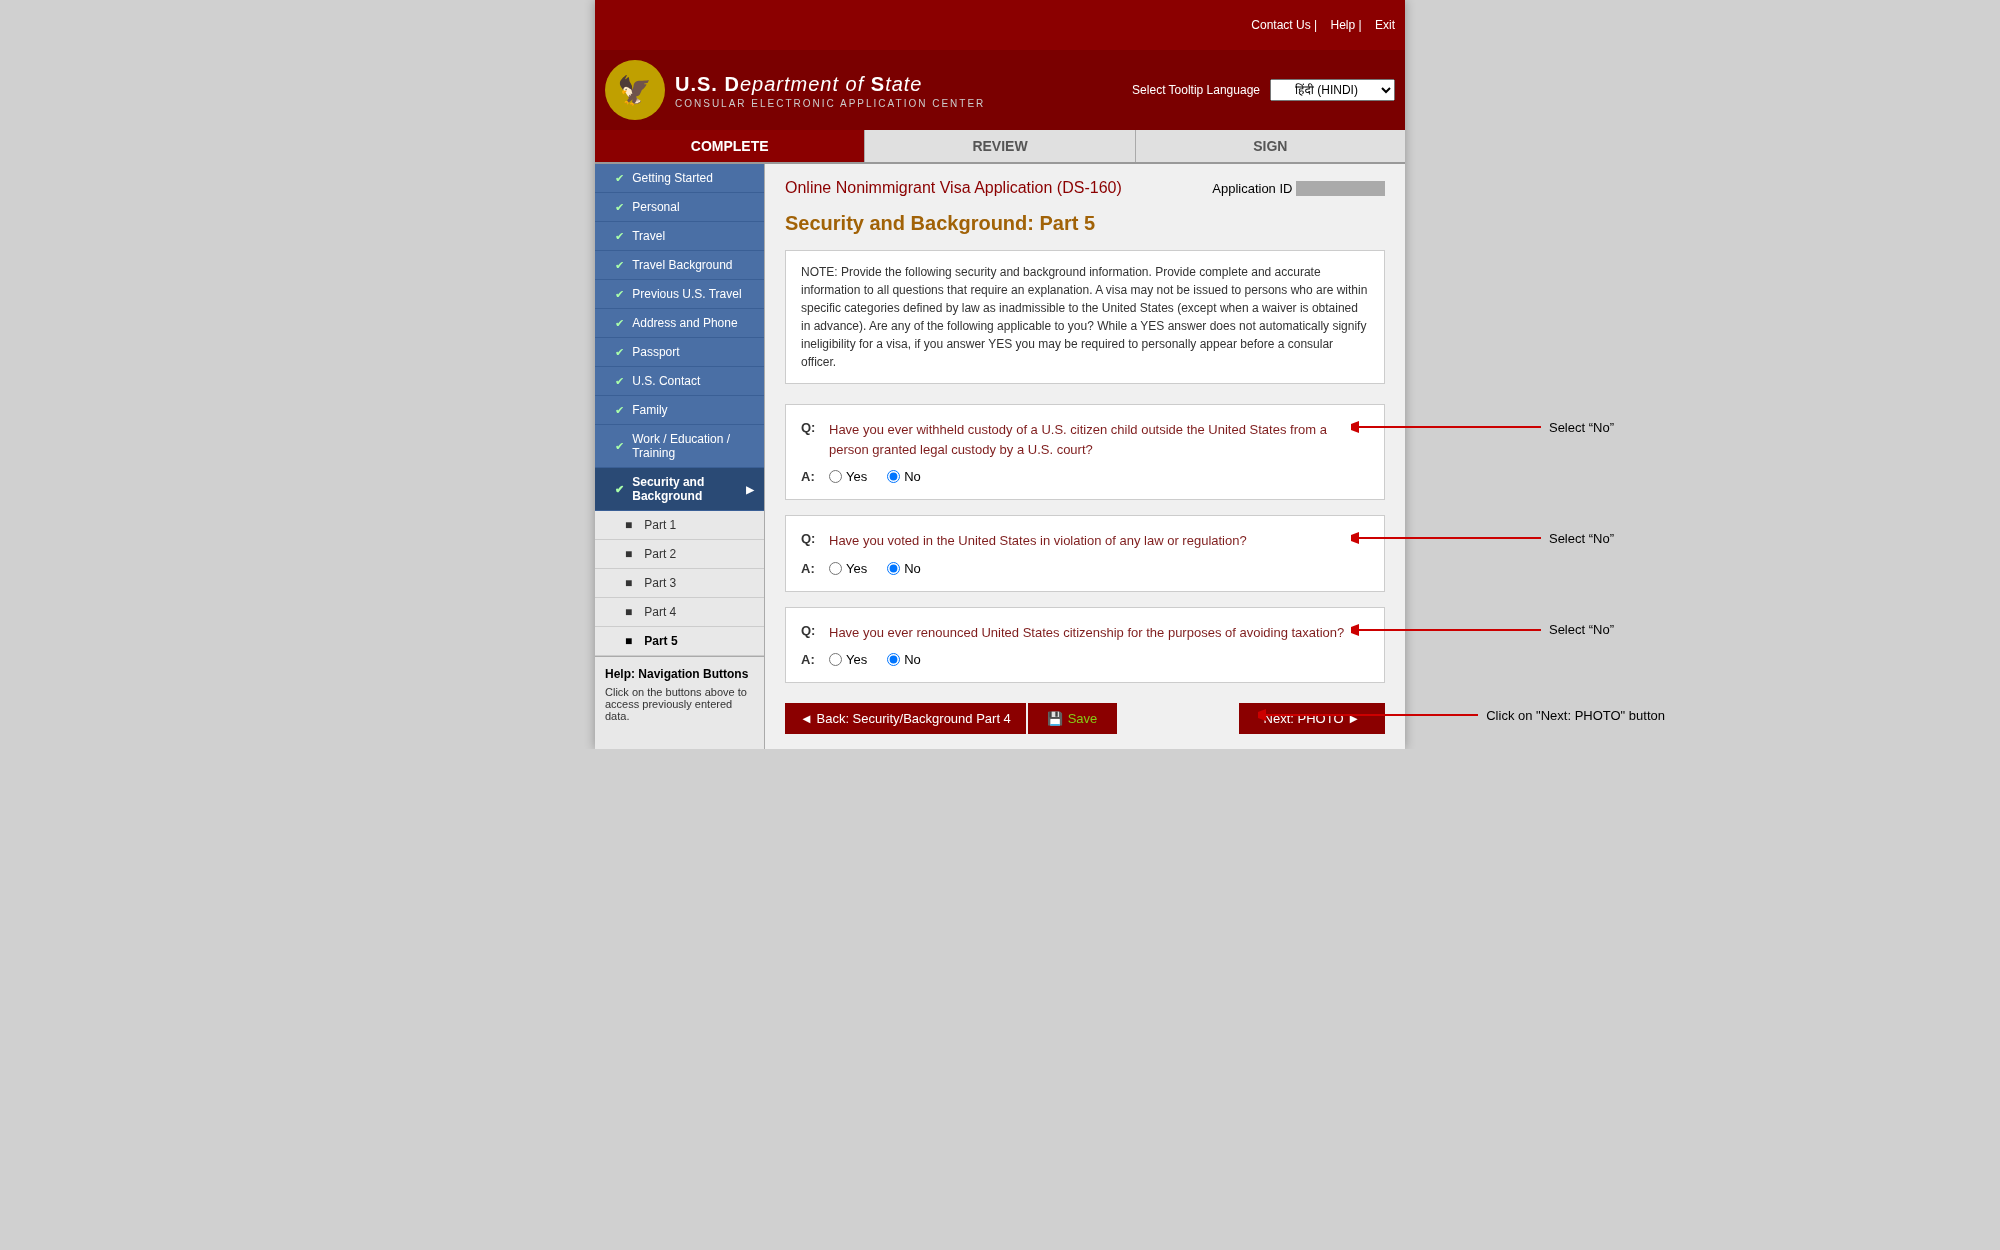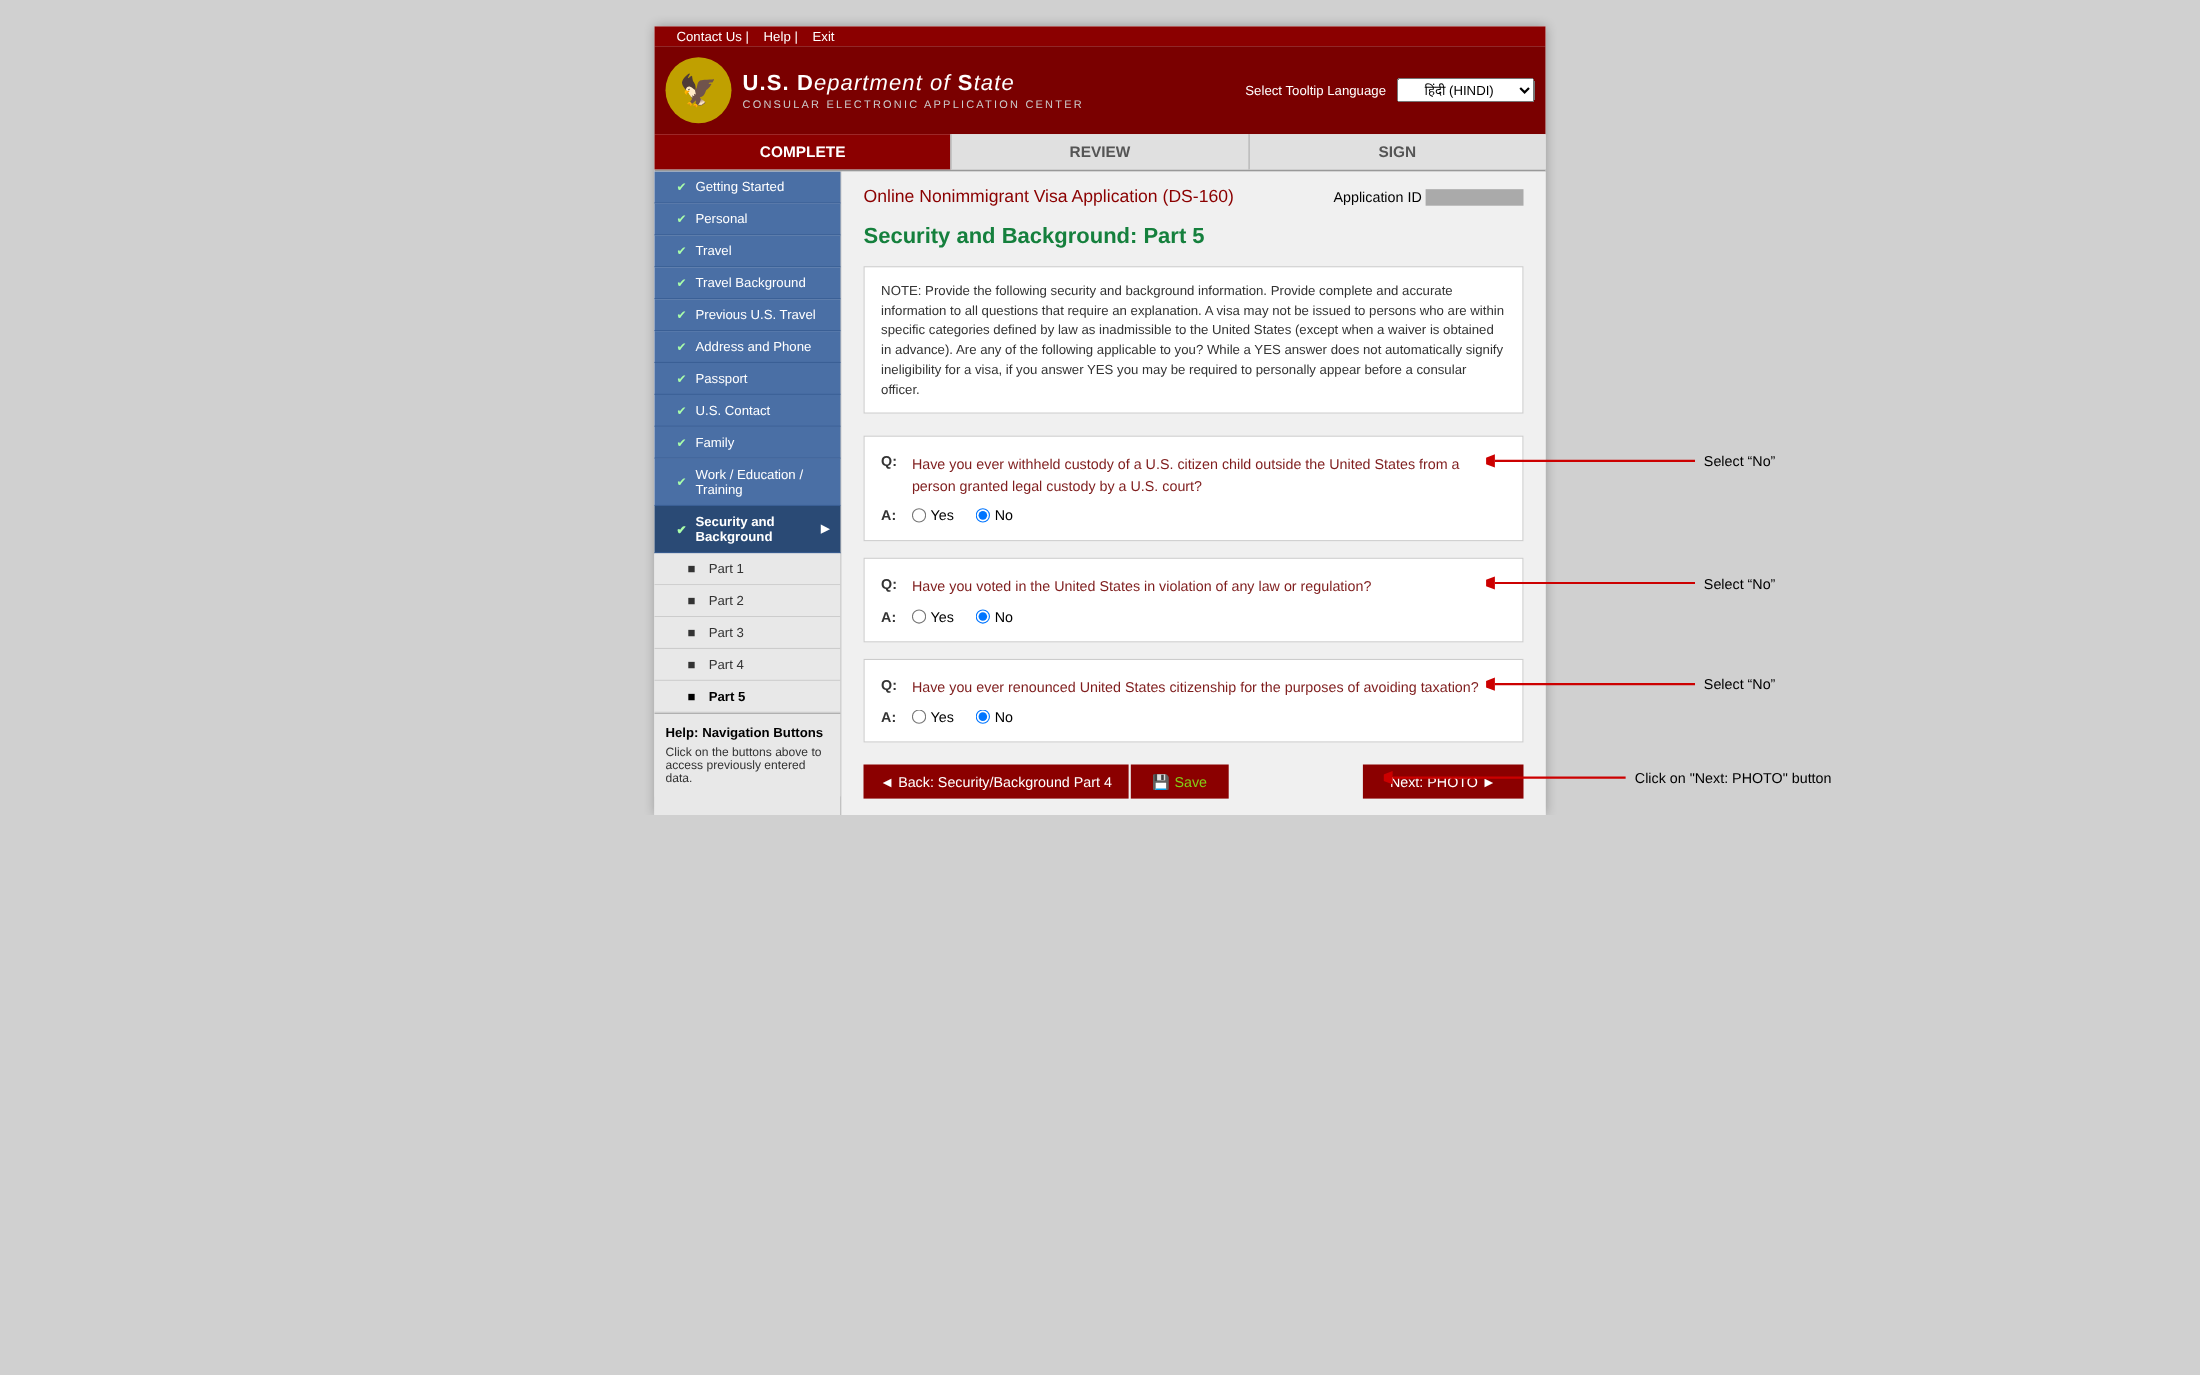--- a/index.html
+++ b/index.html
@@ -18,21 +18,21 @@
     .top-bar-left { display: flex; align-items: center; gap: 10px; }
     .seal { width: 60px; height: 60px; background: #c0a000; border-radius: 50%; display: flex; align-items: center; justify-content: center; font-size: 28px; }
     .agency-name { line-height: 1.3; }
     .agency-name .dept { font-size: 20px; font-weight: bold; letter-spacing: 1px; }
     .agency-name .dept em { font-style: italic; font-weight: normal; }
     .agency-name .sub { font-size: 10px; letter-spacing: 2px; color: #ccc; }
     .top-bar-right { display: flex; align-items: center; gap: 10px; font-size: 12px; }
     .top-bar-right select { padding: 2px 20px; font-size: 12px; }
 
     
-    .nav-links { background: #8b0000; color: white; padding: 2px 10px; font-size: 12px; margin-top: 24px; }
+    .nav-links { background: #8b0000; color: white; text-align: right; padding: 18px 10px; font-size: 12px; }
     .nav-links a { color: white; text-decoration: none; margin-left: 10px; }
 
     
     .tab-bar { display: flex; border-bottom: 2px solid #999; }
     .tab { flex: 1; padding: 8px 0; text-align: center; font-weight: bold; font-size: 14px; cursor: pointer; }
     .tab.active { background: #8b0000; color: white; }
     .tab.inactive { background: #e0e0e0; color: #555; border-left: 1px solid #aaa; }
 
     
     .sidebar { width: 170px; background: #e8e8e8; border-right: 1px solid #aaa; flex-shrink: 0; font-size: 12px; }
@@ -63,21 +63,21 @@
     .help-box { padding: 10px; background: #e8e8e8; border-top: 1px solid #aaa; }
     .help-box .help-title { font-weight: bold; font-size: 12px; margin-bottom: 5px; }
     .help-box p { font-size: 11px; color: #333; }
 
     
     .content { flex: 1; background: #f0f0f0; padding: 15px 20px; }
     .page-header { margin-bottom: 15px; display: flex; justify-content: space-between; align-items: baseline; }
     .page-header .form-title { font-size: 16px; color: #8b0000; font-weight: normal; }
     .app-id-blur { background: #aaa; color: #aaa; padding: 0 30px; display: inline-block; }
 
-    .section-title { font-size: 20px; font-weight: bold; color: #15803d; margin-bottom: 15px; }
+    .section-title { font-size: 20px; font-weight: bold; color: #a16207; margin-bottom: 15px; }
 
     .note-box { background: white; border: 1px solid #ccc; padding: 12px 15px; margin-bottom: 20px; font-size: 12px; line-height: 1.5; color: #333; }
 
     .question-block { background: white; border: 1px solid #ccc; margin-bottom: 15px; padding: 15px; }
     .question-row { display: flex; gap: 8px; margin-bottom: 10px; }
     .q-label { font-weight: bold; color: #333; min-width: 20px; }
     .q-text { color: #7f1d1d; font-size: 13px; line-height: 1.5; flex: 1; }
     .answer-row { display: flex; gap: 8px; align-items: center; }
     .a-label { font-weight: bold; color: #333; min-width: 20px; }
     .radio-group { display: flex; gap: 20px; align-items: center; }

